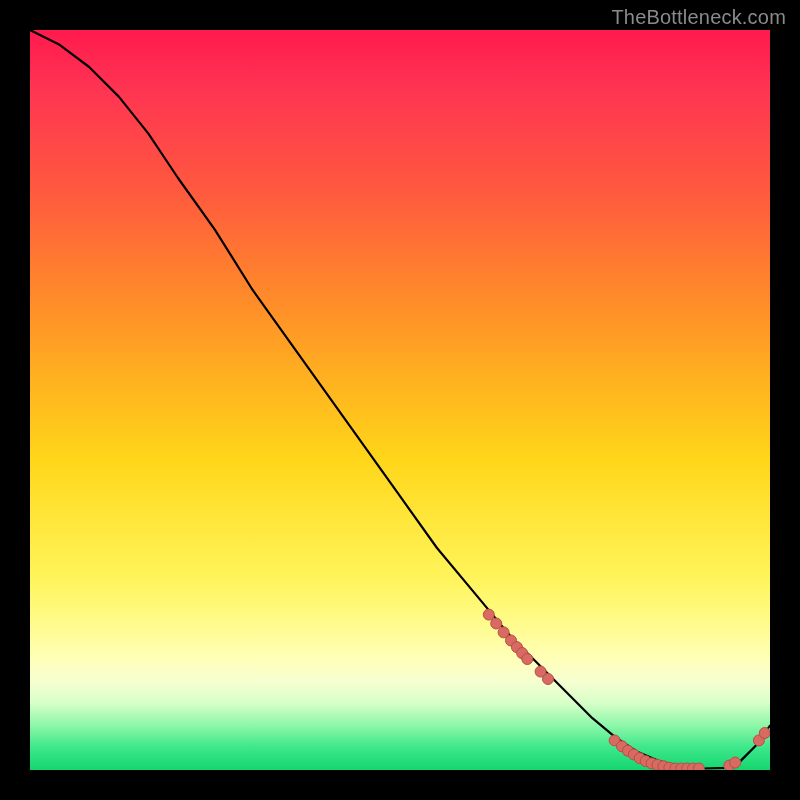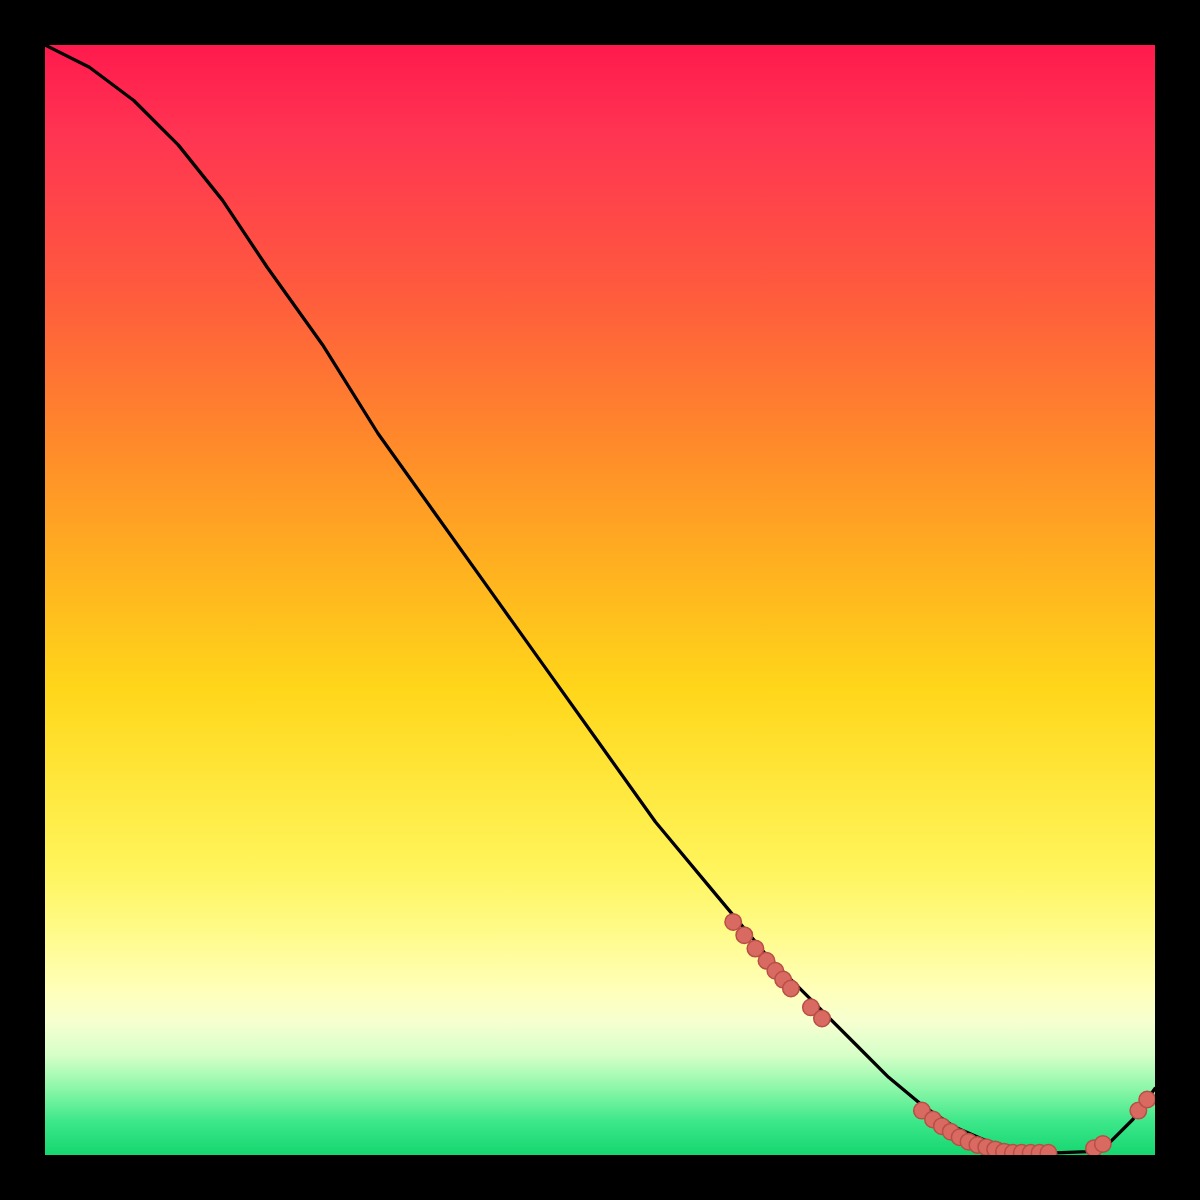--- a/index.html
+++ b/index.html
@@ -60,20 +60,21 @@
     position: absolute;
     inset: 0;
     width: 100%;
     height: 100%;
   }
 </style>
 </head>
 <body>
 
 <div class="stage">
+  <div class="watermark">TheBottleneck.com</div>
 
   <div class="plot">
     <div class="gradient"></div>
     <svg class="curve" viewBox="0 0 740 740" preserveAspectRatio="none">
       <path id="curve-path" fill="none" stroke-width="2.2" stroke-linejoin="round" stroke-linecap="round" d="M0.00 0.00 L29.60 14.80 L59.20 37.00 L88.80 66.60 L118.40 103.60 L148.00 148.00 L185.00 199.80 L222.00 259.00 L259.00 310.80 L296.00 362.60 L333.00 414.40 L370.00 466.20 L407.00 518.00 L444.00 562.40 L481.00 606.80 L518.00 643.80 L540.20 666.00 L562.40 688.20 L584.60 706.70 L606.80 721.50 L629.00 731.12 L651.20 736.30 L673.40 738.52 L695.60 737.78 L710.40 731.12 L725.20 716.32 L740.00 695.60" stroke="#000000"></path>
       <g id="dots">
           <circle cx="458.80" cy="584.60" r="5.5" fill="#d86a62" stroke="#b84e46" stroke-width="1"></circle>
           <circle cx="466.20" cy="593.48" r="5.5" fill="#d86a62" stroke="#b84e46" stroke-width="1"></circle>
           <circle cx="473.60" cy="602.36" r="5.5" fill="#d86a62" stroke="#b84e46" stroke-width="1"></circle>
           <circle cx="481.00" cy="610.50" r="5.5" fill="#d86a62" stroke="#b84e46" stroke-width="1"></circle>

